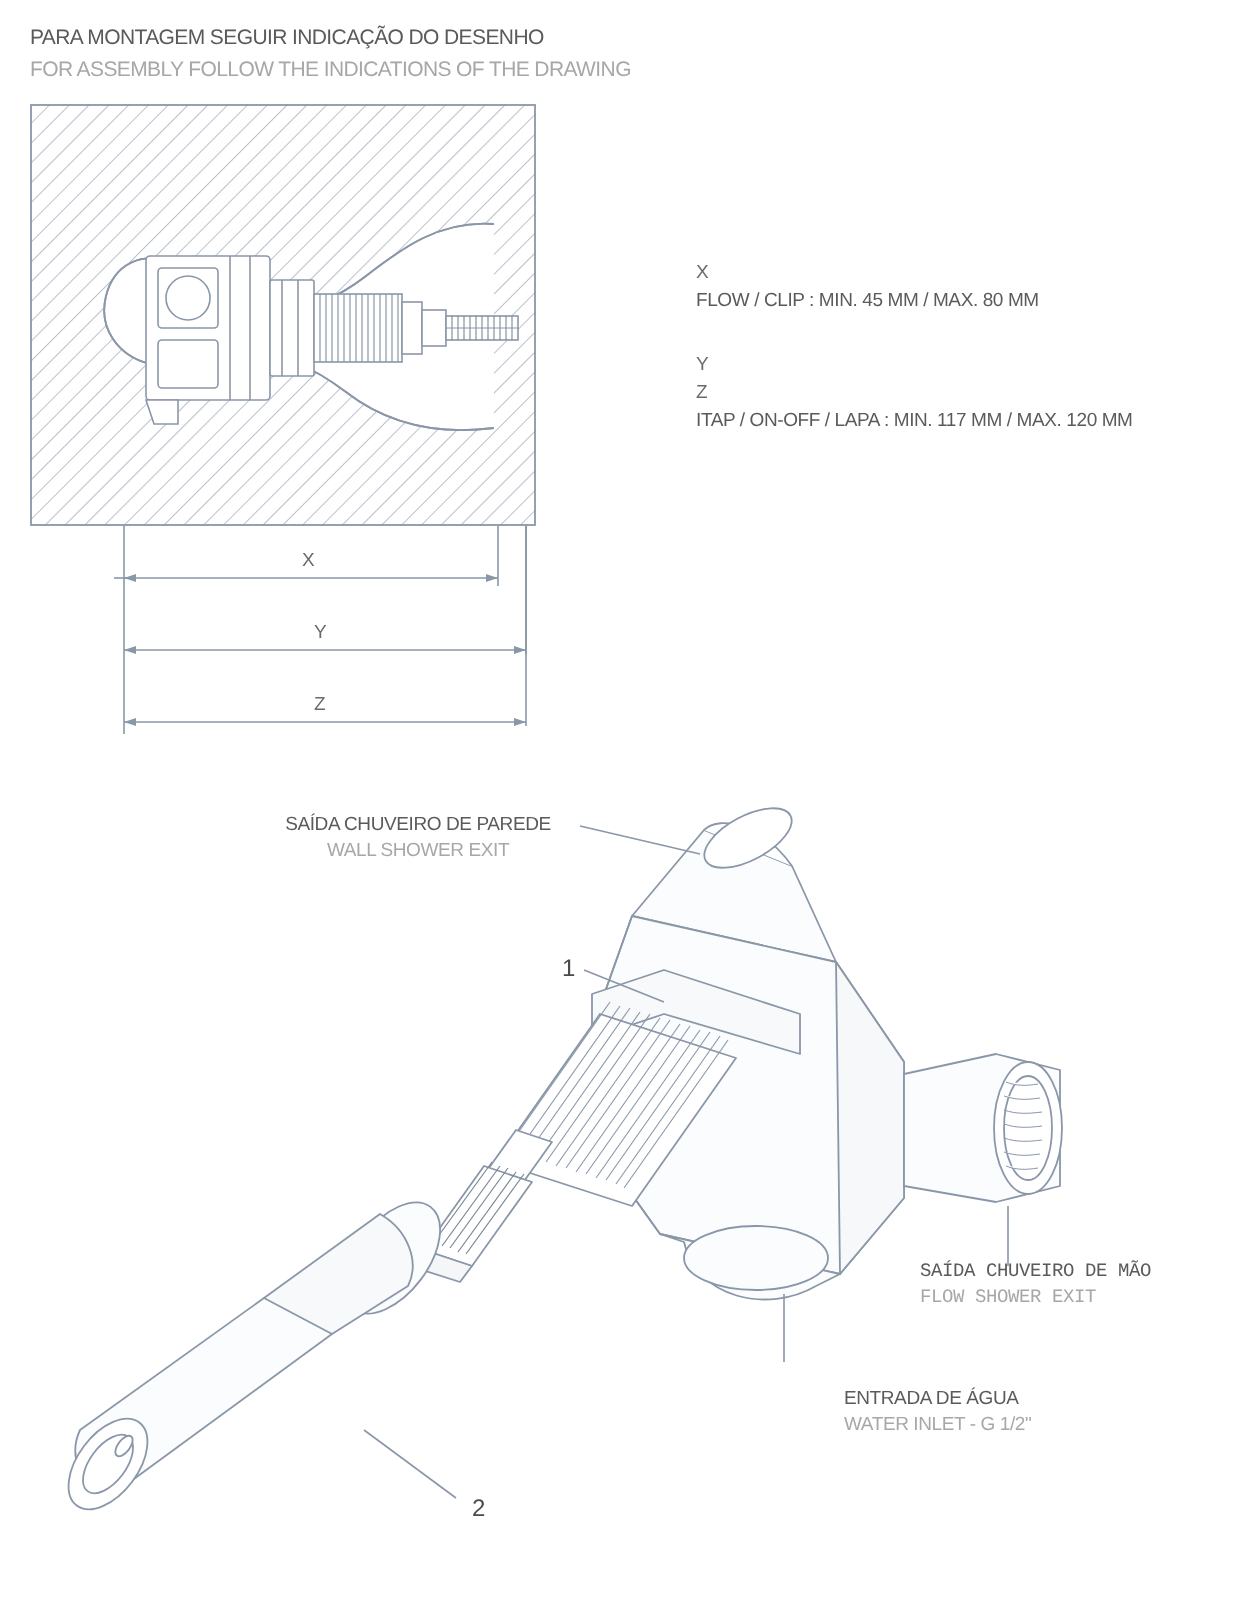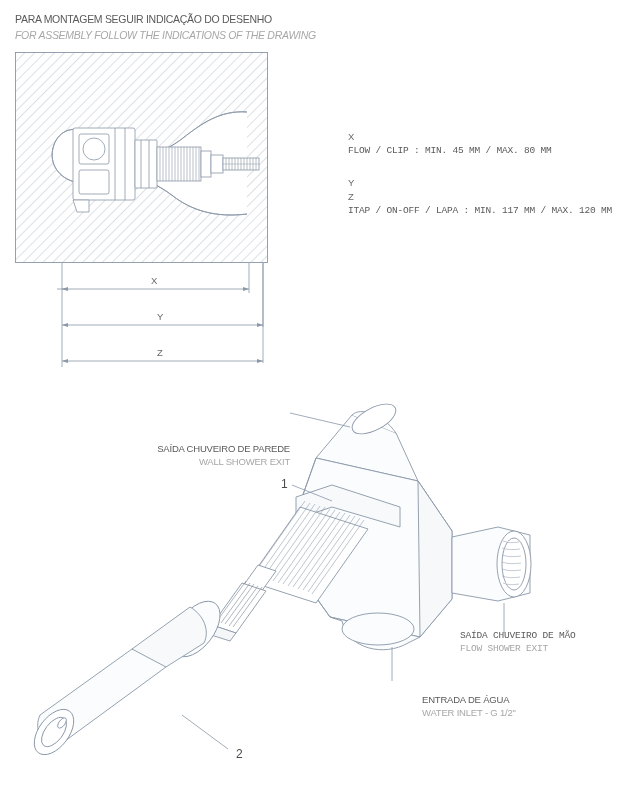--- a/index.html
+++ b/index.html
@@ -34,21 +34,20 @@
     letter-spacing: -0.3px;
     color: #5a5a5a;
     white-space: nowrap;
   }
   .hdr .en {
     font-size: 10.5px;
     letter-spacing: -0.3px;
     color: #a7a7a7;
     white-space: nowrap;
     margin-top: 4px;
-    font-style: italic;
   }
 
   
   .section-box {
     position: absolute;
     left: 15px;
     top: 52px;
     width: 253px;
     height: 211px;
   }
@@ -84,21 +83,20 @@
     margin: 0;
     line-height: 14px;
   }
   .legend .val {
     font-size: 9.5px;
     color: #5a5a5a;
     letter-spacing: -0.2px;
     margin: 0 0 18px 0;
     line-height: 14px;
     white-space: nowrap;
-    font-family: Liberation Mono, monospace;
   }
   .legend .val.last { margin-bottom: 11px; }
 
   
   .exploded {
     position: absolute;
     left: 0;
     top: 385px;
     width: 619px;
     height: 400px;
@@ -108,21 +106,21 @@
   
   .callout {
     position: absolute;
     font-size: 9.5px;
     line-height: 12.5px;
     letter-spacing: -0.2px;
     white-space: nowrap;
   }
   .callout .pt { color: #5a5a5a; }
   .callout .en { color: #a7a7a7; }
-  .callout.ta-right { text-align: right; margin-top: 36px; }
+  .callout.ta-right { text-align: center; }
 
   .num {
     position: absolute;
     font-size: 12px;
     color: #4a4a4a;
     font-weight: normal;
   }
 </style>
 </head>
 <body>

